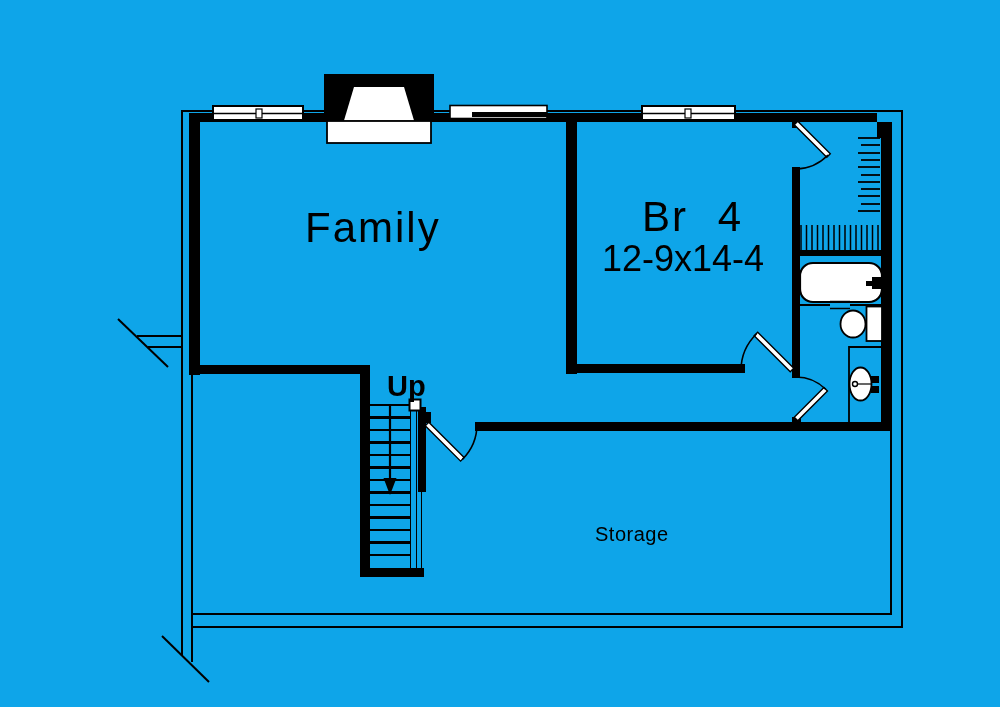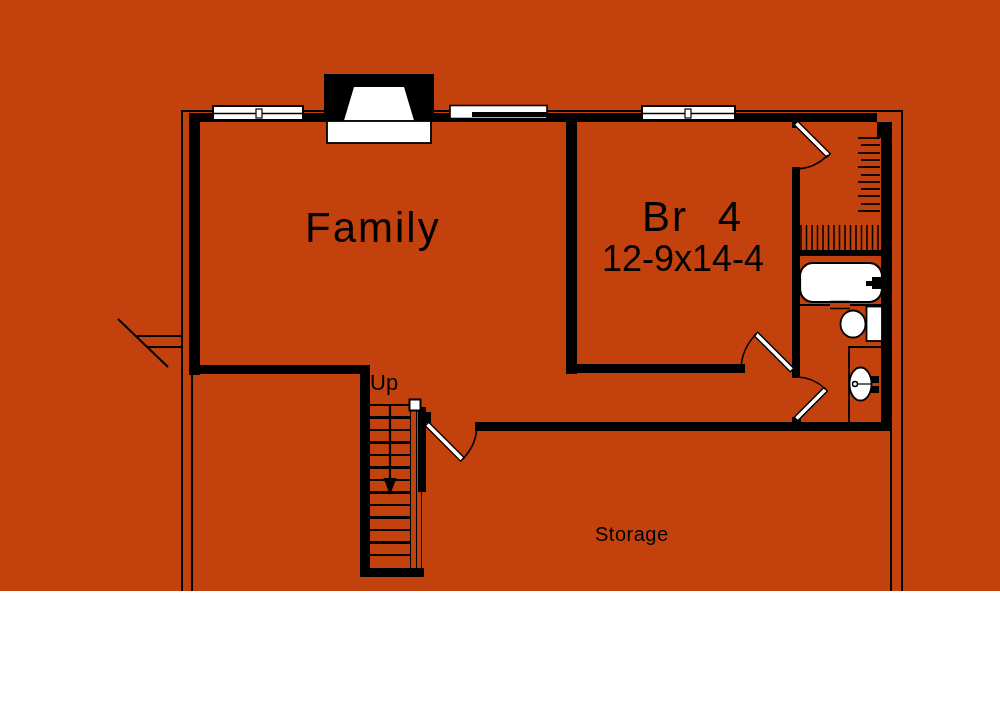--- a/index.html
+++ b/index.html
@@ -1,32 +1,32 @@
 <!DOCTYPE html>
 <html><head>
 <meta charset="utf-8">
 <style>
   html,body { margin:0; padding:0; background:#fff; }
   .plan {
-    position:relative; width:1000px; height:591px; background:#c2410c;
+    position:relative; width:1000px; height:707px; background:#0ea5e9;
     font-family:"Liberation Sans", sans-serif; overflow:hidden;
   }
   .plan svg { position:absolute; left:0; top:0; }
   .label {
     position:absolute; color:#000; line-height:1; white-space:nowrap;
     font-family:"Liberation Sans", sans-serif;
   }
   .room-name   { font-size:42px; letter-spacing:2px; }
   .room-dims   { font-size:36px; letter-spacing:0px; }
   .family-name { left:305px; top:207px; }
   .family-dims { left:294px; top:256px; }
   .br4-name    { left:642px; top:196px; word-spacing:16px; }
   .br4-dims    { left:602px; top:241px; }
   .storage-name{ left:595px; top:524px; font-size:20px; letter-spacing:0.5px; }
-  .up-label    { left:370px; top:372px; font-size:22px; }
+  .up-label    { left:387px; top:372px; font-size:29px;font-weight:bold; }
 </style>
 </head>
 <body>
 
 <div class="plan">
 
   <svg width="1000" height="707" viewBox="0 0 1000 707">
 
     <g stroke="#000" stroke-width="2" shape-rendering="crispEdges">
       <line x1="181" y1="111" x2="902" y2="111"></line>

